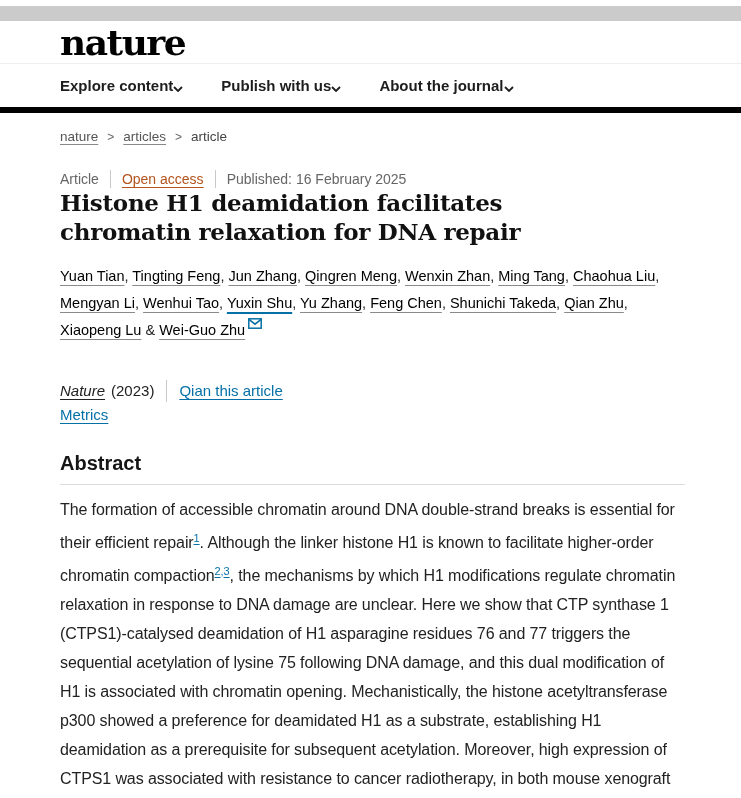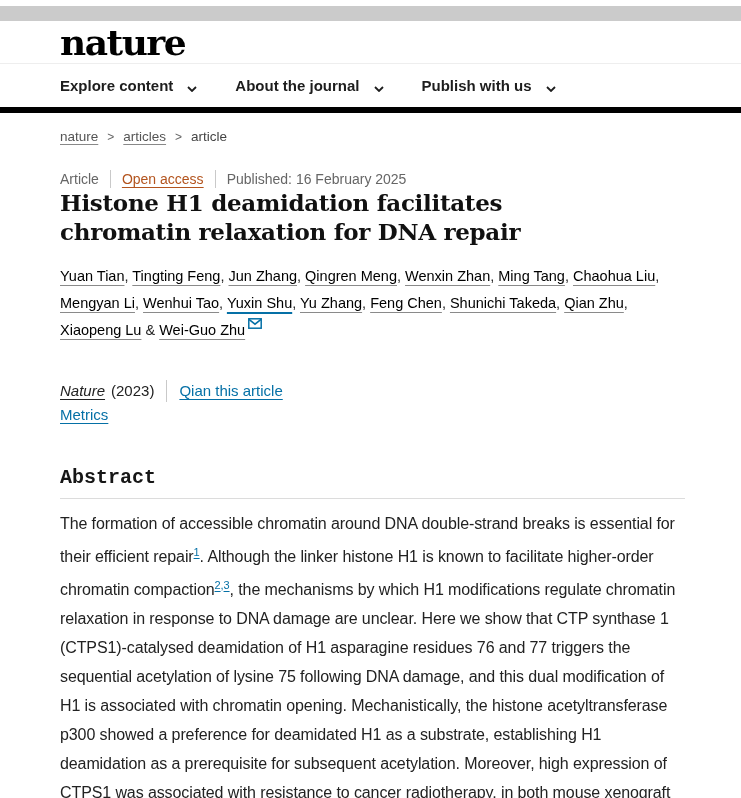--- a/index.html
+++ b/index.html
@@ -15,21 +15,21 @@
   
   .site-header { height: 43px; background: #fff; display: flex; align-items: center; padding-left: 60px; border-bottom: 1px solid #eeeeee; }
   .logo {
     font-family: "DejaVu Serif", serif; font-weight: 700;
     font-size: 36px; letter-spacing: -1.5px; color: #000; line-height: 1;
     cursor: pointer; text-decoration: none;
   }
 
   
   .site-nav { height: 43px; display: flex; align-items: center; gap: 38px; padding-left: 60px; background: #fff; }
-  .nav-item { display: flex; align-items: center; gap: 14px; font-weight: 700; font-size: 15px; color: #1d1d1d; cursor: pointer; }
+  .nav-item { display: flex; align-items: center; gap: 0; font-weight: 700; font-size: 15px; color: #1d1d1d; cursor: pointer; }
   .chev { display: inline-block; margin-top: 2px; }
   .black-bar { height: 6px; background: #000; }
 
   
   main { padding: 0 56px 0 60px; }
 
   
   .breadcrumb { margin-top: 16px; font-size: 13.5px; color: #555; display: flex; align-items: center; gap: 9px; }
   .crumb-link { color: #555; text-decoration: underline; text-underline-offset: 3px; text-decoration-color: #888; cursor: pointer; }
   .crumb-sep { color: #666; font-size: 12px; }
@@ -56,21 +56,21 @@
 
   
   .citation-row { margin-top: 36px; font-size: 15px; color: #222; display: flex; align-items: center; }
   .journal-link { font-style: italic; color: #222; text-decoration: underline; text-underline-offset: 3px; cursor: pointer; }
   .journal-year { margin-left: 6px; color: #222; }
   .vbar-tall { display: inline-block; width: 1px; height: 22px; background: #c9c9c9; margin: 0 12px; }
   .blue-link { color: #0570a6; text-decoration: underline; text-underline-offset: 3px; cursor: pointer; }
   .metrics-row { margin-top: 4px; font-size: 15px; }
 
   
-  h2.abstract-heading { margin-top: 43px; font-family: Liberation Mono, monospace; font-weight: 700; font-size: 20px; color: #161616; }
+  h2.abstract-heading { margin-top: 29px; font-family: Liberation Sans, sans-serif; font-weight: 700; font-size: 20px; color: #161616; }
   .heading-rule { margin-top: 9px; border: none; border-top: 1px solid #dcdcdc; }
   .abstract-body {
     margin-top: 10px; max-width: 625px;
     font-family: Liberation Sans, sans-serif;
     font-size: 16px; line-height: 29px; letter-spacing: -0.1px; color: #222;
   }
   .ref-link { font-size: 11px; color: #0570a6; text-decoration: underline; text-underline-offset: 2px; vertical-align: 6px; cursor: pointer; }
   .ref-comma { font-size: 11px; color: #0570a6; vertical-align: 6px; }
 </style>
 </head>
@@ -84,27 +84,27 @@
 </header>
 
 <nav class="site-nav">
   <div class="nav-item">
     <span>Explore content</span>
     <span class="chev"><svg width="10" height="6" viewBox="0 0 10 6">
           <polyline points="1,1 5,5 9,1" fill="none" stroke="#1d1d1d" stroke-width="1.8"></polyline>
         </svg></span>
   </div>
   <div class="nav-item">
-    <span>About the journal</span>
+    <span>Publish with us</span>
     <span class="chev"><svg width="10" height="6" viewBox="0 0 10 6">
           <polyline points="1,1 5,5 9,1" fill="none" stroke="#1d1d1d" stroke-width="1.8"></polyline>
         </svg></span>
   </div>
   <div class="nav-item">
-    <span>Publish with us</span>
+    <span>About the journal</span>
     <span class="chev"><svg width="10" height="6" viewBox="0 0 10 6">
           <polyline points="1,1 5,5 9,1" fill="none" stroke="#1d1d1d" stroke-width="1.8"></polyline>
         </svg></span>
   </div>
 </nav>
 
 <div class="black-bar"></div>
 
 <main>
 

